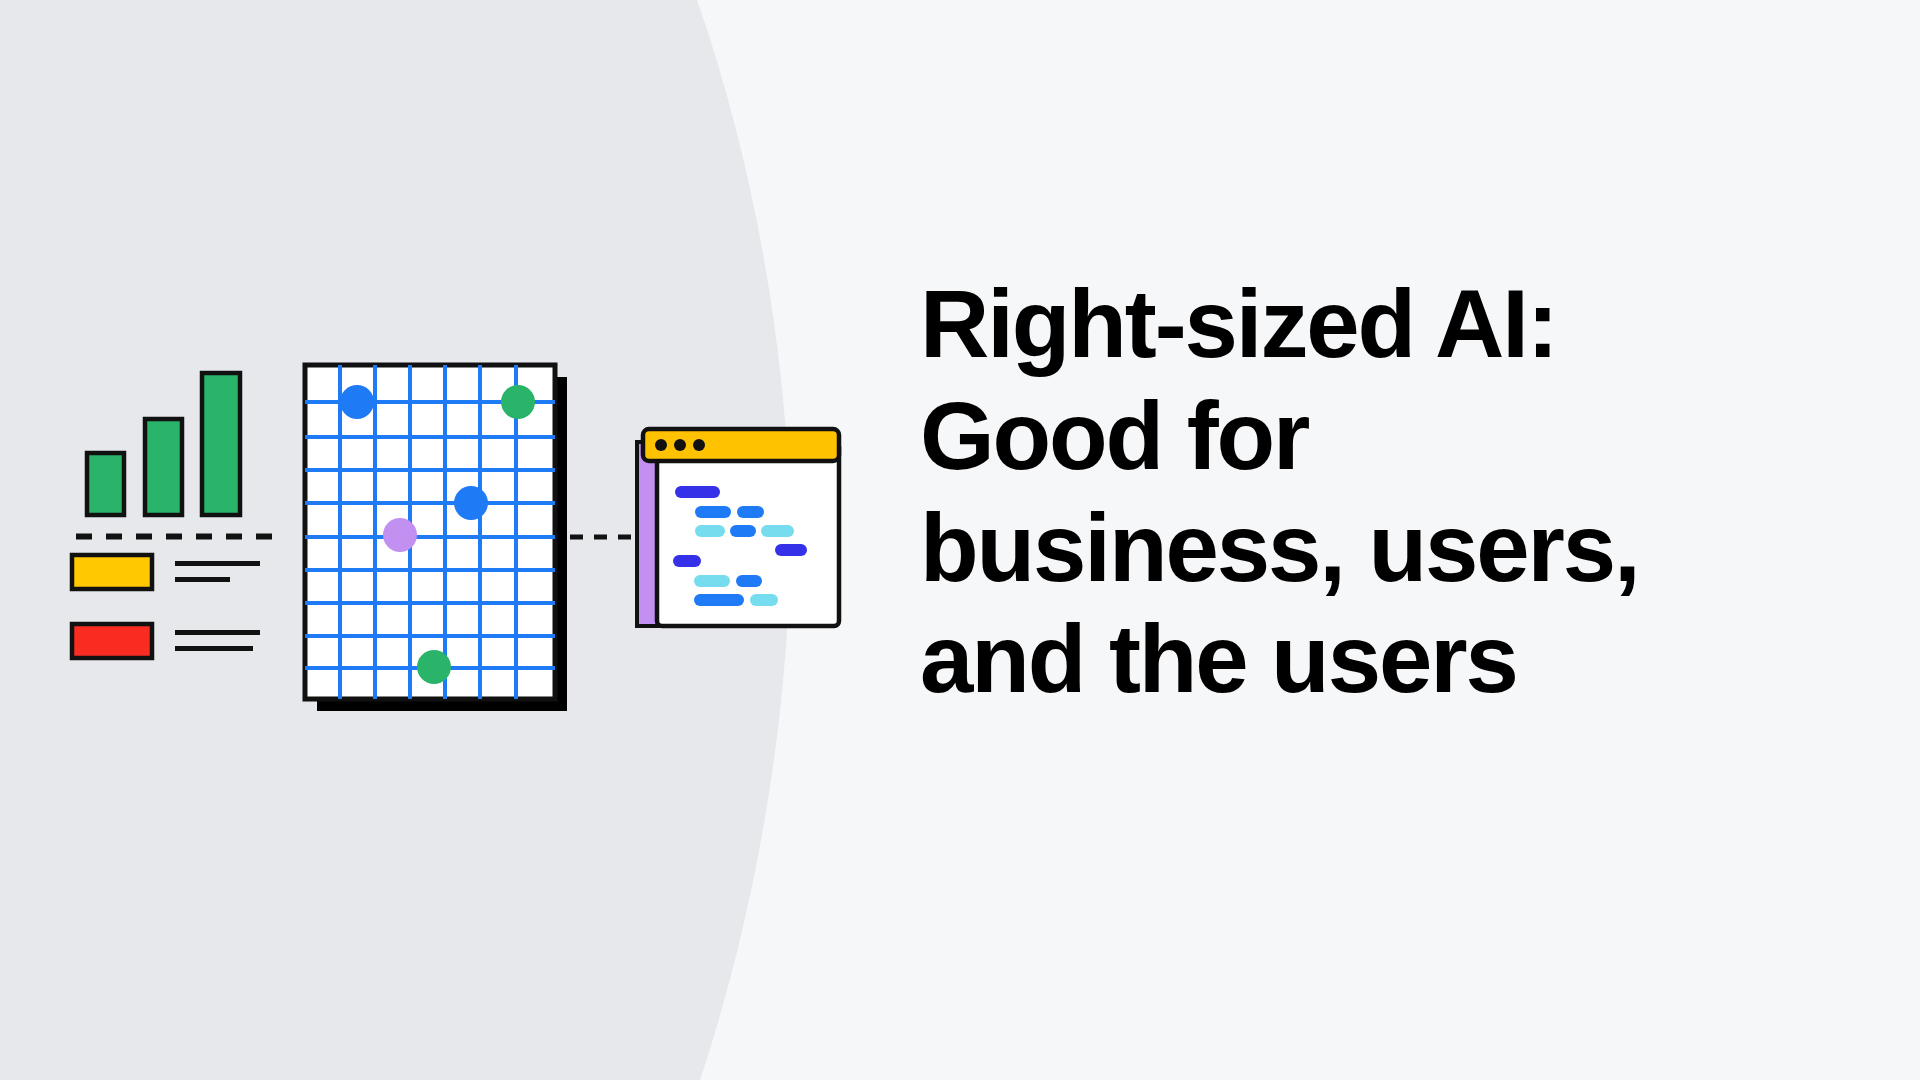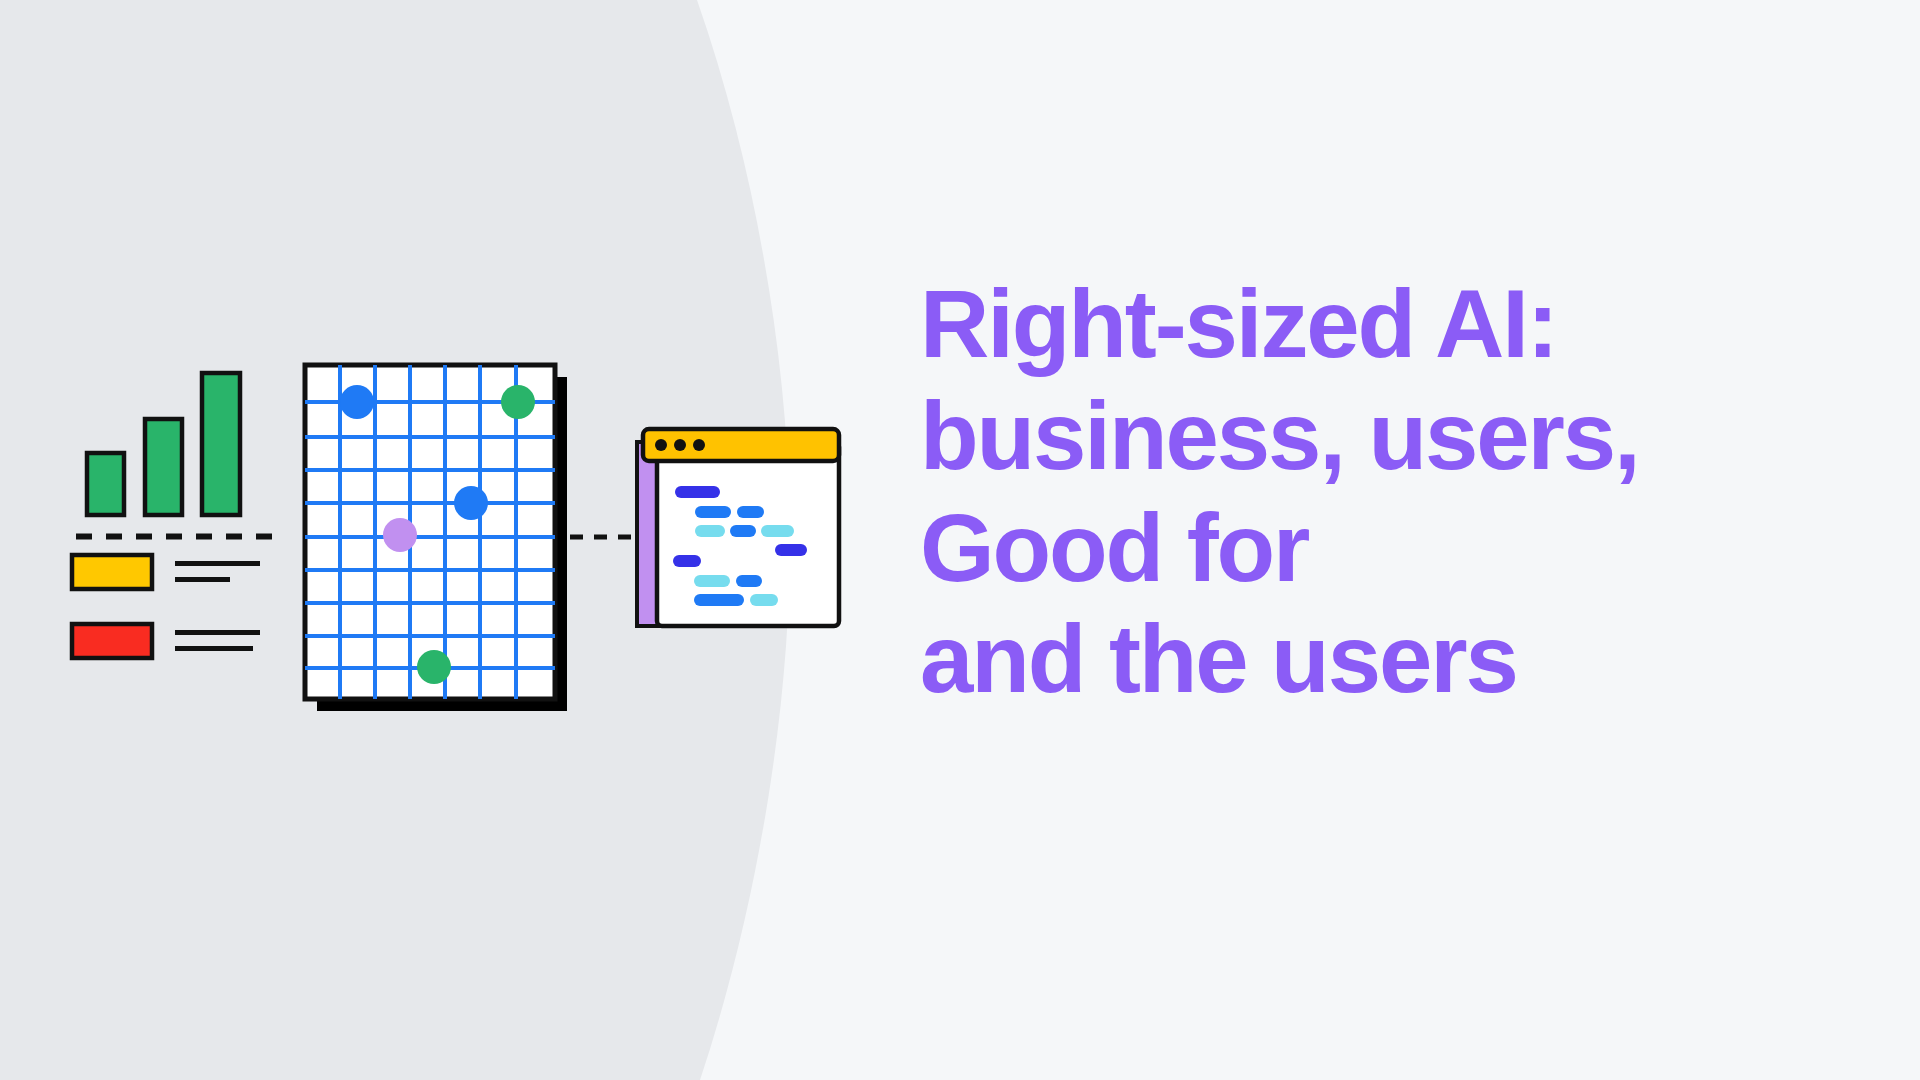--- a/index.html
+++ b/index.html
@@ -29,21 +29,21 @@
     position:absolute;
     left:920px; top:268px;
     width:880px;
   }
   #headline .hl-line{
     display:block;
     font-size:96px;
     line-height:1.165;
     font-weight:700;
     letter-spacing:-0.022em;
-    color:#8b5cf6;
+    color:#000000;
     white-space:nowrap;
   }
 </style>
 </head>
 <body>
 
 <div id="bg-right"></div>
 
 <svg id="bg-left-shape" viewBox="0 0 900 1080" preserveAspectRatio="none" aria-hidden="true">
   <path d="M0,0 L697,0 C760,180 790,380 790,540 C790,700 760,900 700,1080 L0,1080 Z" fill="#e6e8eb"></path>
@@ -129,16 +129,16 @@
       <rect x="694" y="575" width="36" height="12" rx="6" fill="#76dcee"></rect>
       <rect x="736" y="575" width="26" height="12" rx="6" fill="#1f7af5"></rect>
       <rect x="694" y="594" width="50" height="12" rx="6" fill="#1f7af5"></rect>
       <rect x="750" y="594" width="28" height="12" rx="6" fill="#76dcee"></rect>
     </g>
   </g>
 </svg>
 
 <h1 id="headline">
   <span class="hl-line">Right-sized AI:</span>
+  <span class="hl-line">Good for</span>
   <span class="hl-line">business, users,</span>
-  <span class="hl-line">Good for</span>
   <span class="hl-line">and the users</span>
 </h1>
 
 </body></html>

